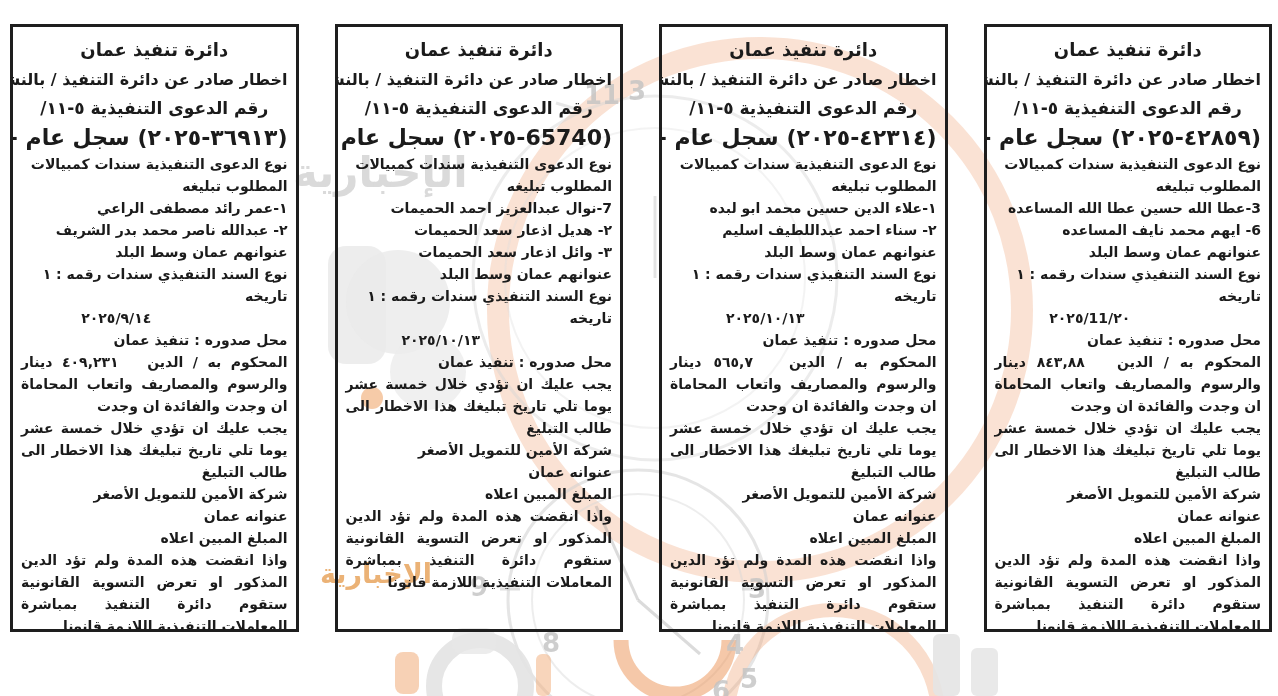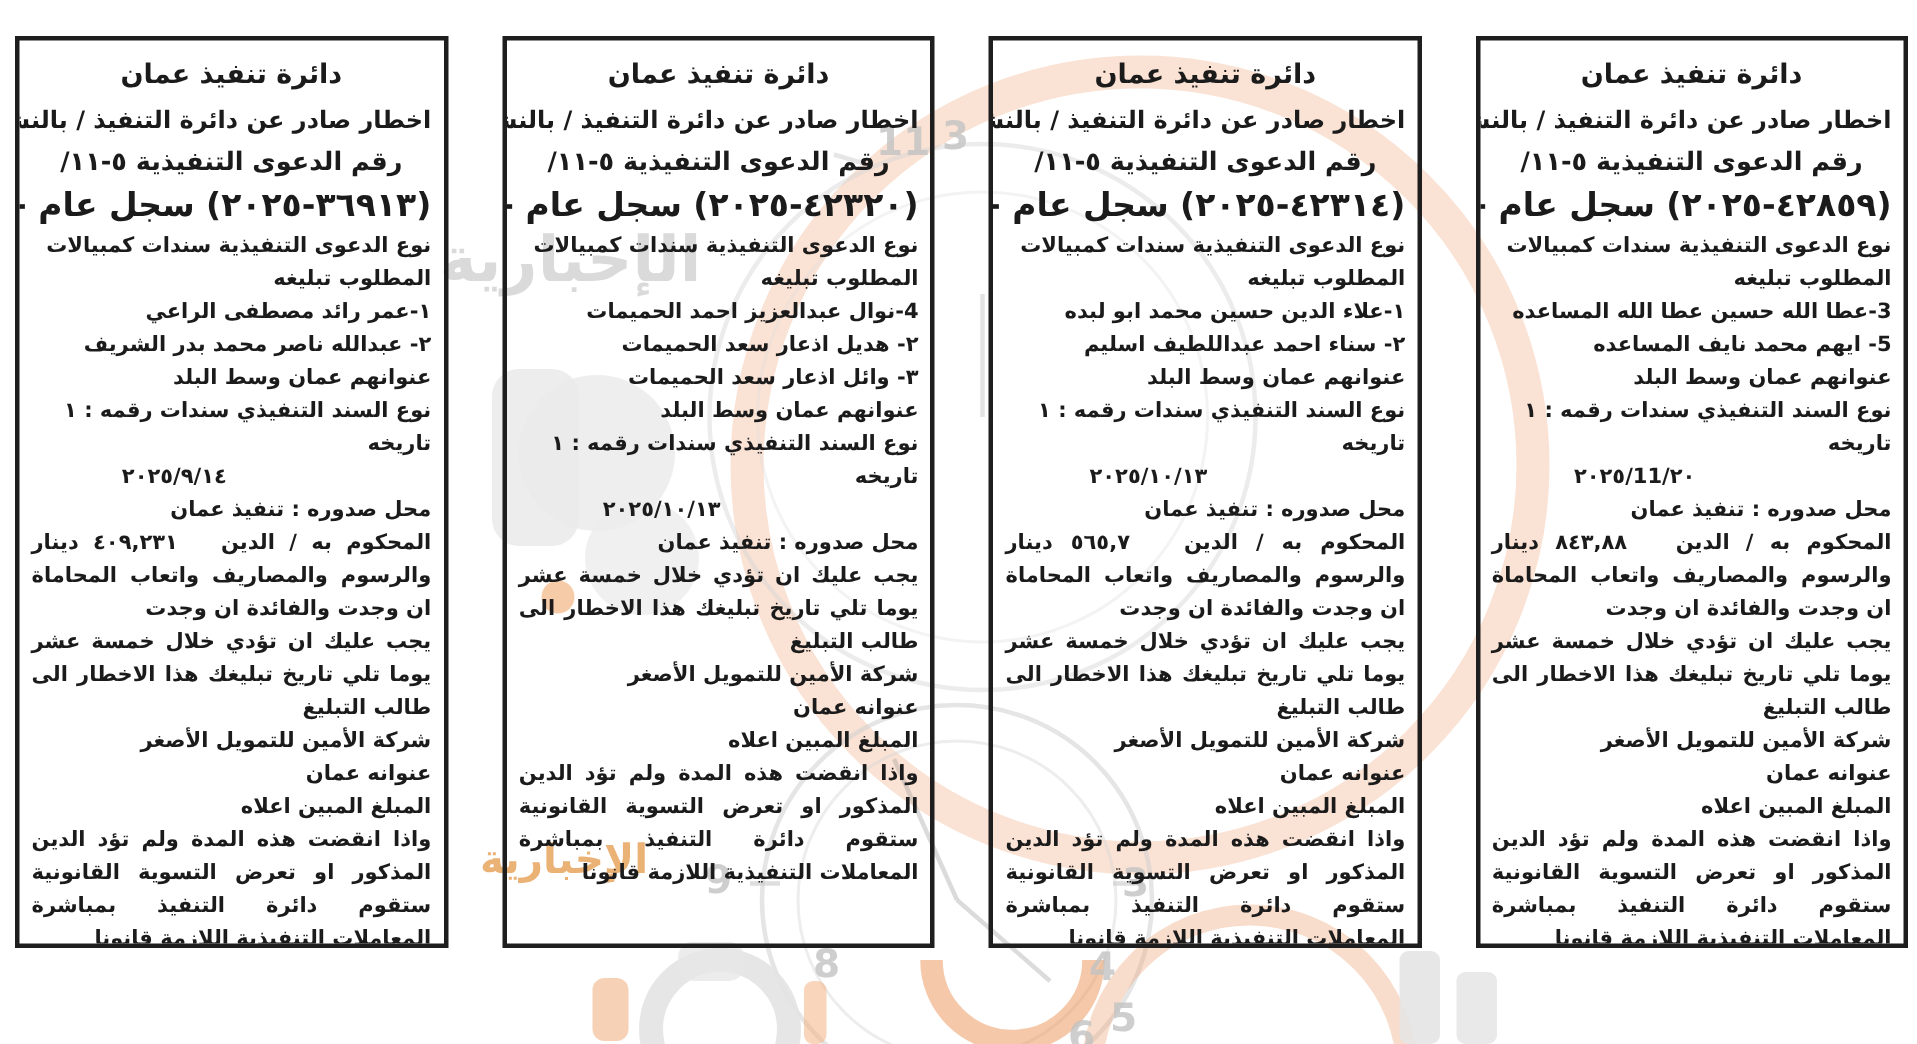--- a/index.html
+++ b/index.html
@@ -91,21 +91,21 @@
     <div class="hdr">
       <div class="h1">دائرة تنفيذ عمان</div>
       <div class="h2">اخطار صادر عن دائرة التنفيذ / بالنشر</div>
       <div class="h3">رقم الدعوى التنفيذية ٥-١١/</div>
       <div class="h4"><bdo dir="ltr">(٢٠٢٥-٤٢٨٥٩)</bdo> <span>سجل عام - ك</span></div>
     </div>
     <div class="bd">
       <div class="line">نوع الدعوى التنفيذية سندات كمبيالات</div>
       <div class="line">المطلوب تبليغه</div>
       <div class="line">3-عطا الله حسين عطا الله المساعده</div>
-      <div class="line">5- ايهم محمد نايف المساعده</div>
+      <div class="line">6- ايهم محمد نايف المساعده</div>
       <div class="line">عنوانهم عمان وسط البلد</div>
       <div class="line">نوع السند التنفيذي سندات رقمه : ١ &nbsp; تاريخه</div>
       <div class="date-line"><bdo dir="ltr">٢٠٢٥/11/٢٠</bdo></div>
       <div class="line">محل صدوره : تنفيذ عمان</div>
       <div>المحكوم به / الدين &nbsp; ٨٤٣,٨٨ دينار والرسوم والمصاريف واتعاب المحاماة ان وجدت والفائدة ان وجدت</div>
       <div>يجب عليك ان تؤدي خلال خمسة عشر يوما تلي تاريخ تبليغك هذا الاخطار الى طالب التبليغ</div>
       <div class="line">شركة الأمين للتمويل الأصغر</div>
       <div class="line">عنوانه عمان</div>
       <div class="line">المبلغ المبين اعلاه</div>
       <div>واذا انقضت هذه المدة ولم تؤد الدين المذكور او تعرض التسوية القانونية ستقوم دائرة التنفيذ بمباشرة المعاملات التنفيذية اللازمة قانونا</div>
@@ -137,26 +137,26 @@
       <div>واذا انقضت هذه المدة ولم تؤد الدين المذكور او تعرض التسوية القانونية ستقوم دائرة التنفيذ بمباشرة المعاملات التنفيذية اللازمة قانونا</div>
 
     </div>
   </article>
 
   <article class="notice">
     <div class="hdr">
       <div class="h1">دائرة تنفيذ عمان</div>
       <div class="h2">اخطار صادر عن دائرة التنفيذ / بالنشر</div>
       <div class="h3">رقم الدعوى التنفيذية ٥-١١/</div>
-      <div class="h4"><bdo dir="ltr">(٢٠٢٥-٤٢٣٢٠)</bdo> <span>سجل عام - ك</span></div>
+      <div class="h4"><bdo dir="ltr">(٢٠٢٥-65740)</bdo> <span>سجل عام - ك</span></div>
     </div>
     <div class="bd">
       <div class="line">نوع الدعوى التنفيذية سندات كمبيالات</div>
       <div class="line">المطلوب تبليغه</div>
-      <div class="line">4-نوال عبدالعزيز احمد الحميمات</div>
+      <div class="line">7-نوال عبدالعزيز احمد الحميمات</div>
       <div class="line">٢- هديل اذعار سعد الحميمات</div>
       <div class="line">٣- وائل اذعار سعد الحميمات</div>
       <div class="line">عنوانهم عمان وسط البلد</div>
       <div class="line">نوع السند التنفيذي سندات رقمه : ١ &nbsp; تاريخه</div>
       <div class="date-line"><bdo dir="ltr">٢٠٢٥/١٠/١٣</bdo></div>
       <div class="line">محل صدوره : تنفيذ عمان</div>
       <div>يجب عليك ان تؤدي خلال خمسة عشر يوما تلي تاريخ تبليغك هذا الاخطار الى طالب التبليغ</div>
       <div class="line">شركة الأمين للتمويل الأصغر</div>
       <div class="line">عنوانه عمان</div>
       <div class="line">المبلغ المبين اعلاه</div>

